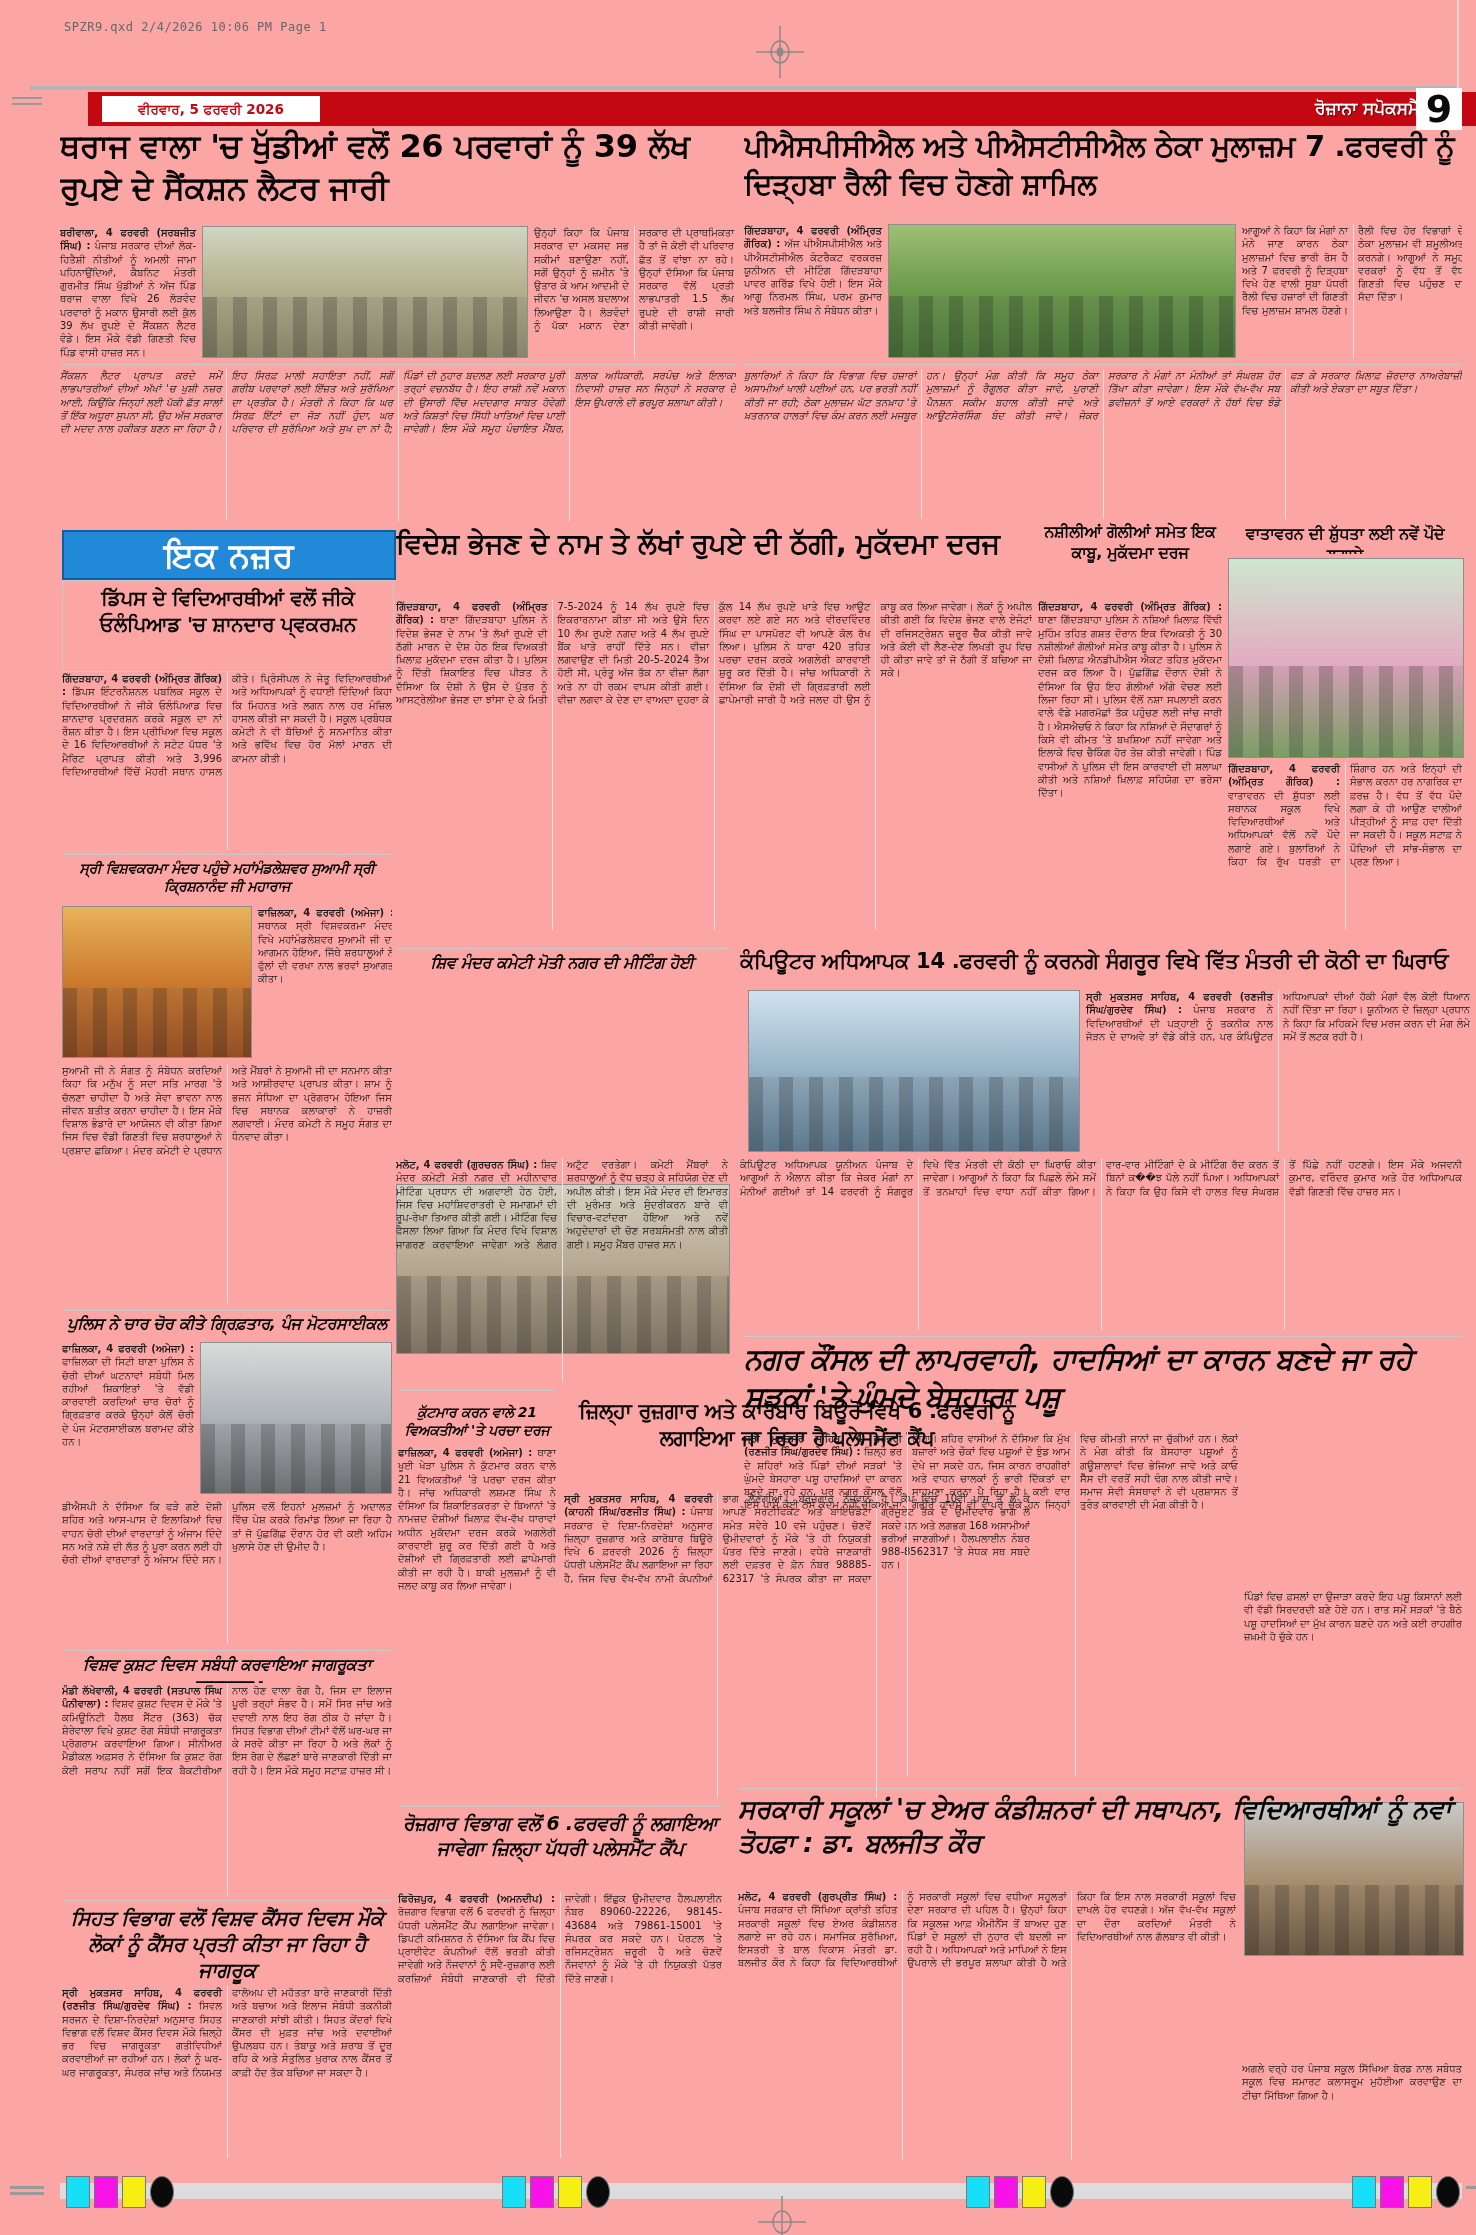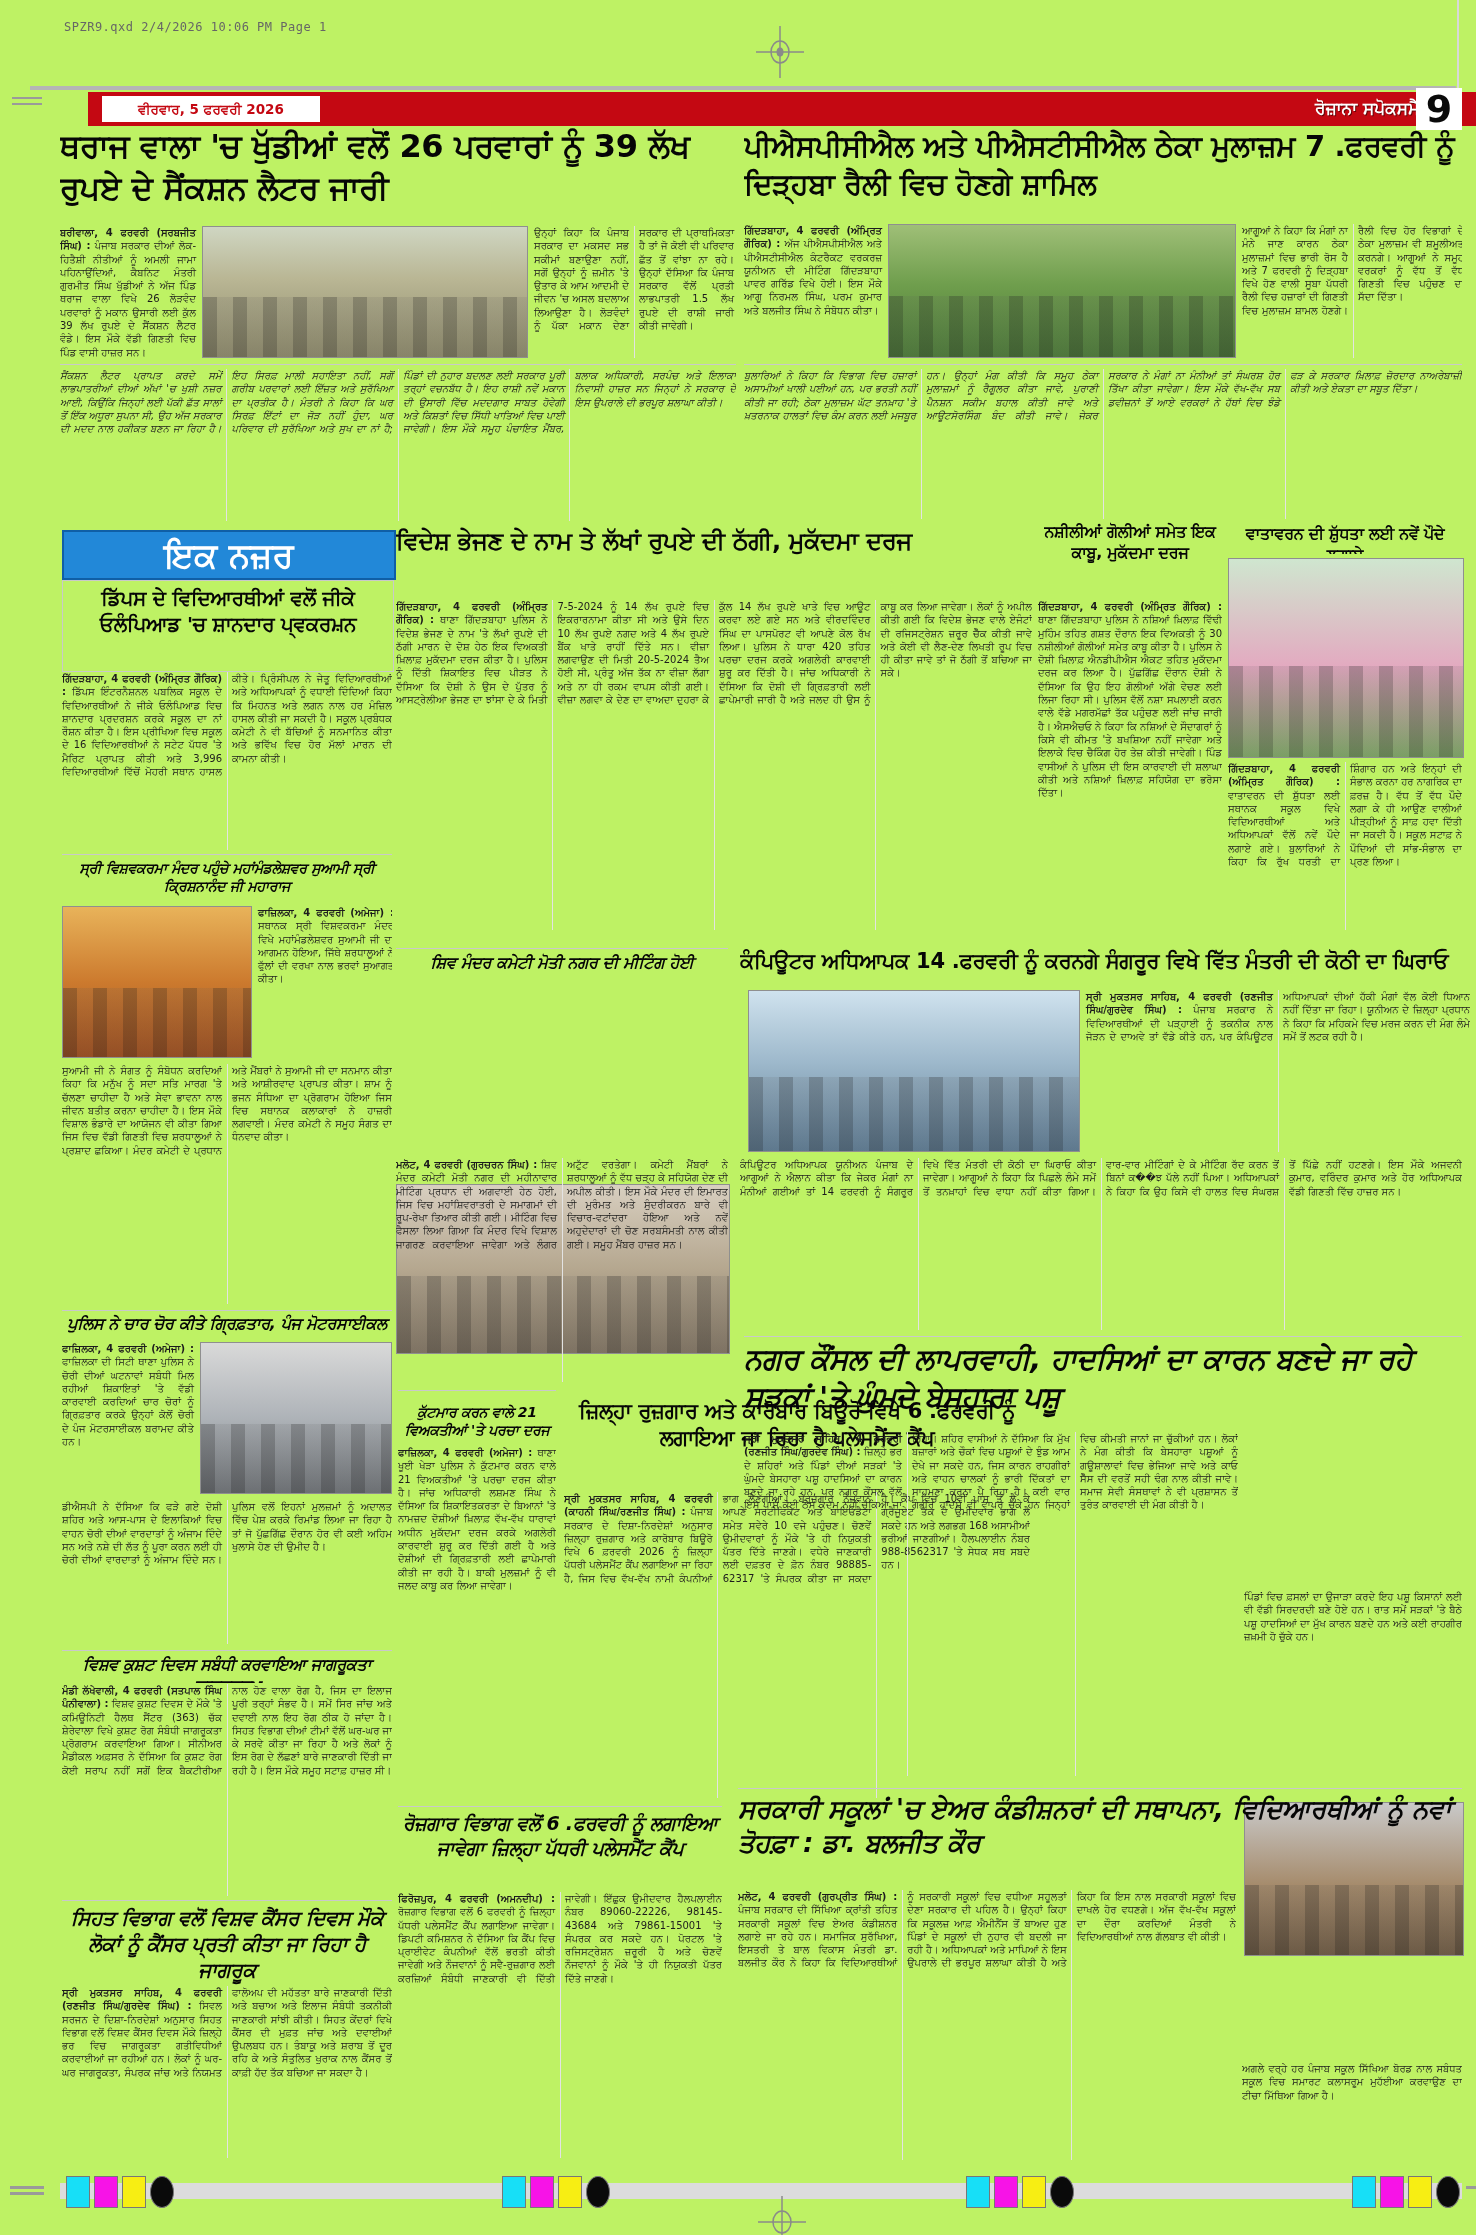--- a/index.html
+++ b/index.html
@@ -1,16 +1,16 @@
 <!DOCTYPE html>
 <html><head>
 <meta charset="utf-8">
 <style>
   html,body{margin:0;padding:0;background:#ffffff;}
-  .sheet{position:relative;width:1476px;height:2235px;background:#bef264;overflow:hidden;
+  .sheet{position:relative;width:1476px;height:2235px;background:#fca5a5;overflow:hidden;
          font-family:"DejaVu Sans",sans-serif;color:#111;}
   .blk{position:absolute;overflow:hidden;}
   
   .slug{font-family:"DejaVu Sans Mono",monospace;font-size:12px;color:#666;letter-spacing:.5px;}
   .regmark svg{display:block;}
   .dash{position:absolute;background:#9a9a9a;}
   .edgeline{position:absolute;background:#d8d8d8;}
   
   .mast{background:#c40812;margin-left:28px;}
   .mast .datebox{position:absolute;left:14px;top:4px;width:218px;height:26px;background:#fff;
@@ -19,21 +19,21 @@
      clip-path:polygon(26px 0,474px 0,500px 17px,474px 34px,26px 34px,0 17px);
      display:flex;align-items:center;justify-content:center;font-size:20px;font-weight:800;color:#0a0a0a;}
   .mast .edition{position:absolute;right:60px;top:6px;font-size:17px;font-weight:800;color:#ffffff;
      text-shadow:1px 1px 0 #5e0406;}
   .pagenum{background:#fff;display:flex;align-items:center;justify-content:center;
      font-size:38px;font-weight:900;color:#0a0a0a;}
   
   .hl{font-weight:800;color:#060606;line-height:1.3;letter-spacing:-.3px;}
   .h-xl{font-size:32px;}
   .h-lg{font-size:29px;}
-  .h-md{font-size:24px;}
+  .h-md{font-size:28px;}
   .h-sm{font-size:20px;}
   .h-xs{font-size:16px;}
   .h-tt{font-size:14px;}
   .ctr{text-align:center;}
   .boxed{border:1px solid #c9c9c9;}
   .rule-t{border-top:1px solid #c9c9c9;font-style:italic;}
   
   .bd{font-size:10px;line-height:1.33;text-align:justify;color:#1c1c1c;margin:0;}
   .bd b{font-weight:700;}
   .cols2{column-count:2;column-gap:10px;column-rule:1px solid #e3e3e3;}

